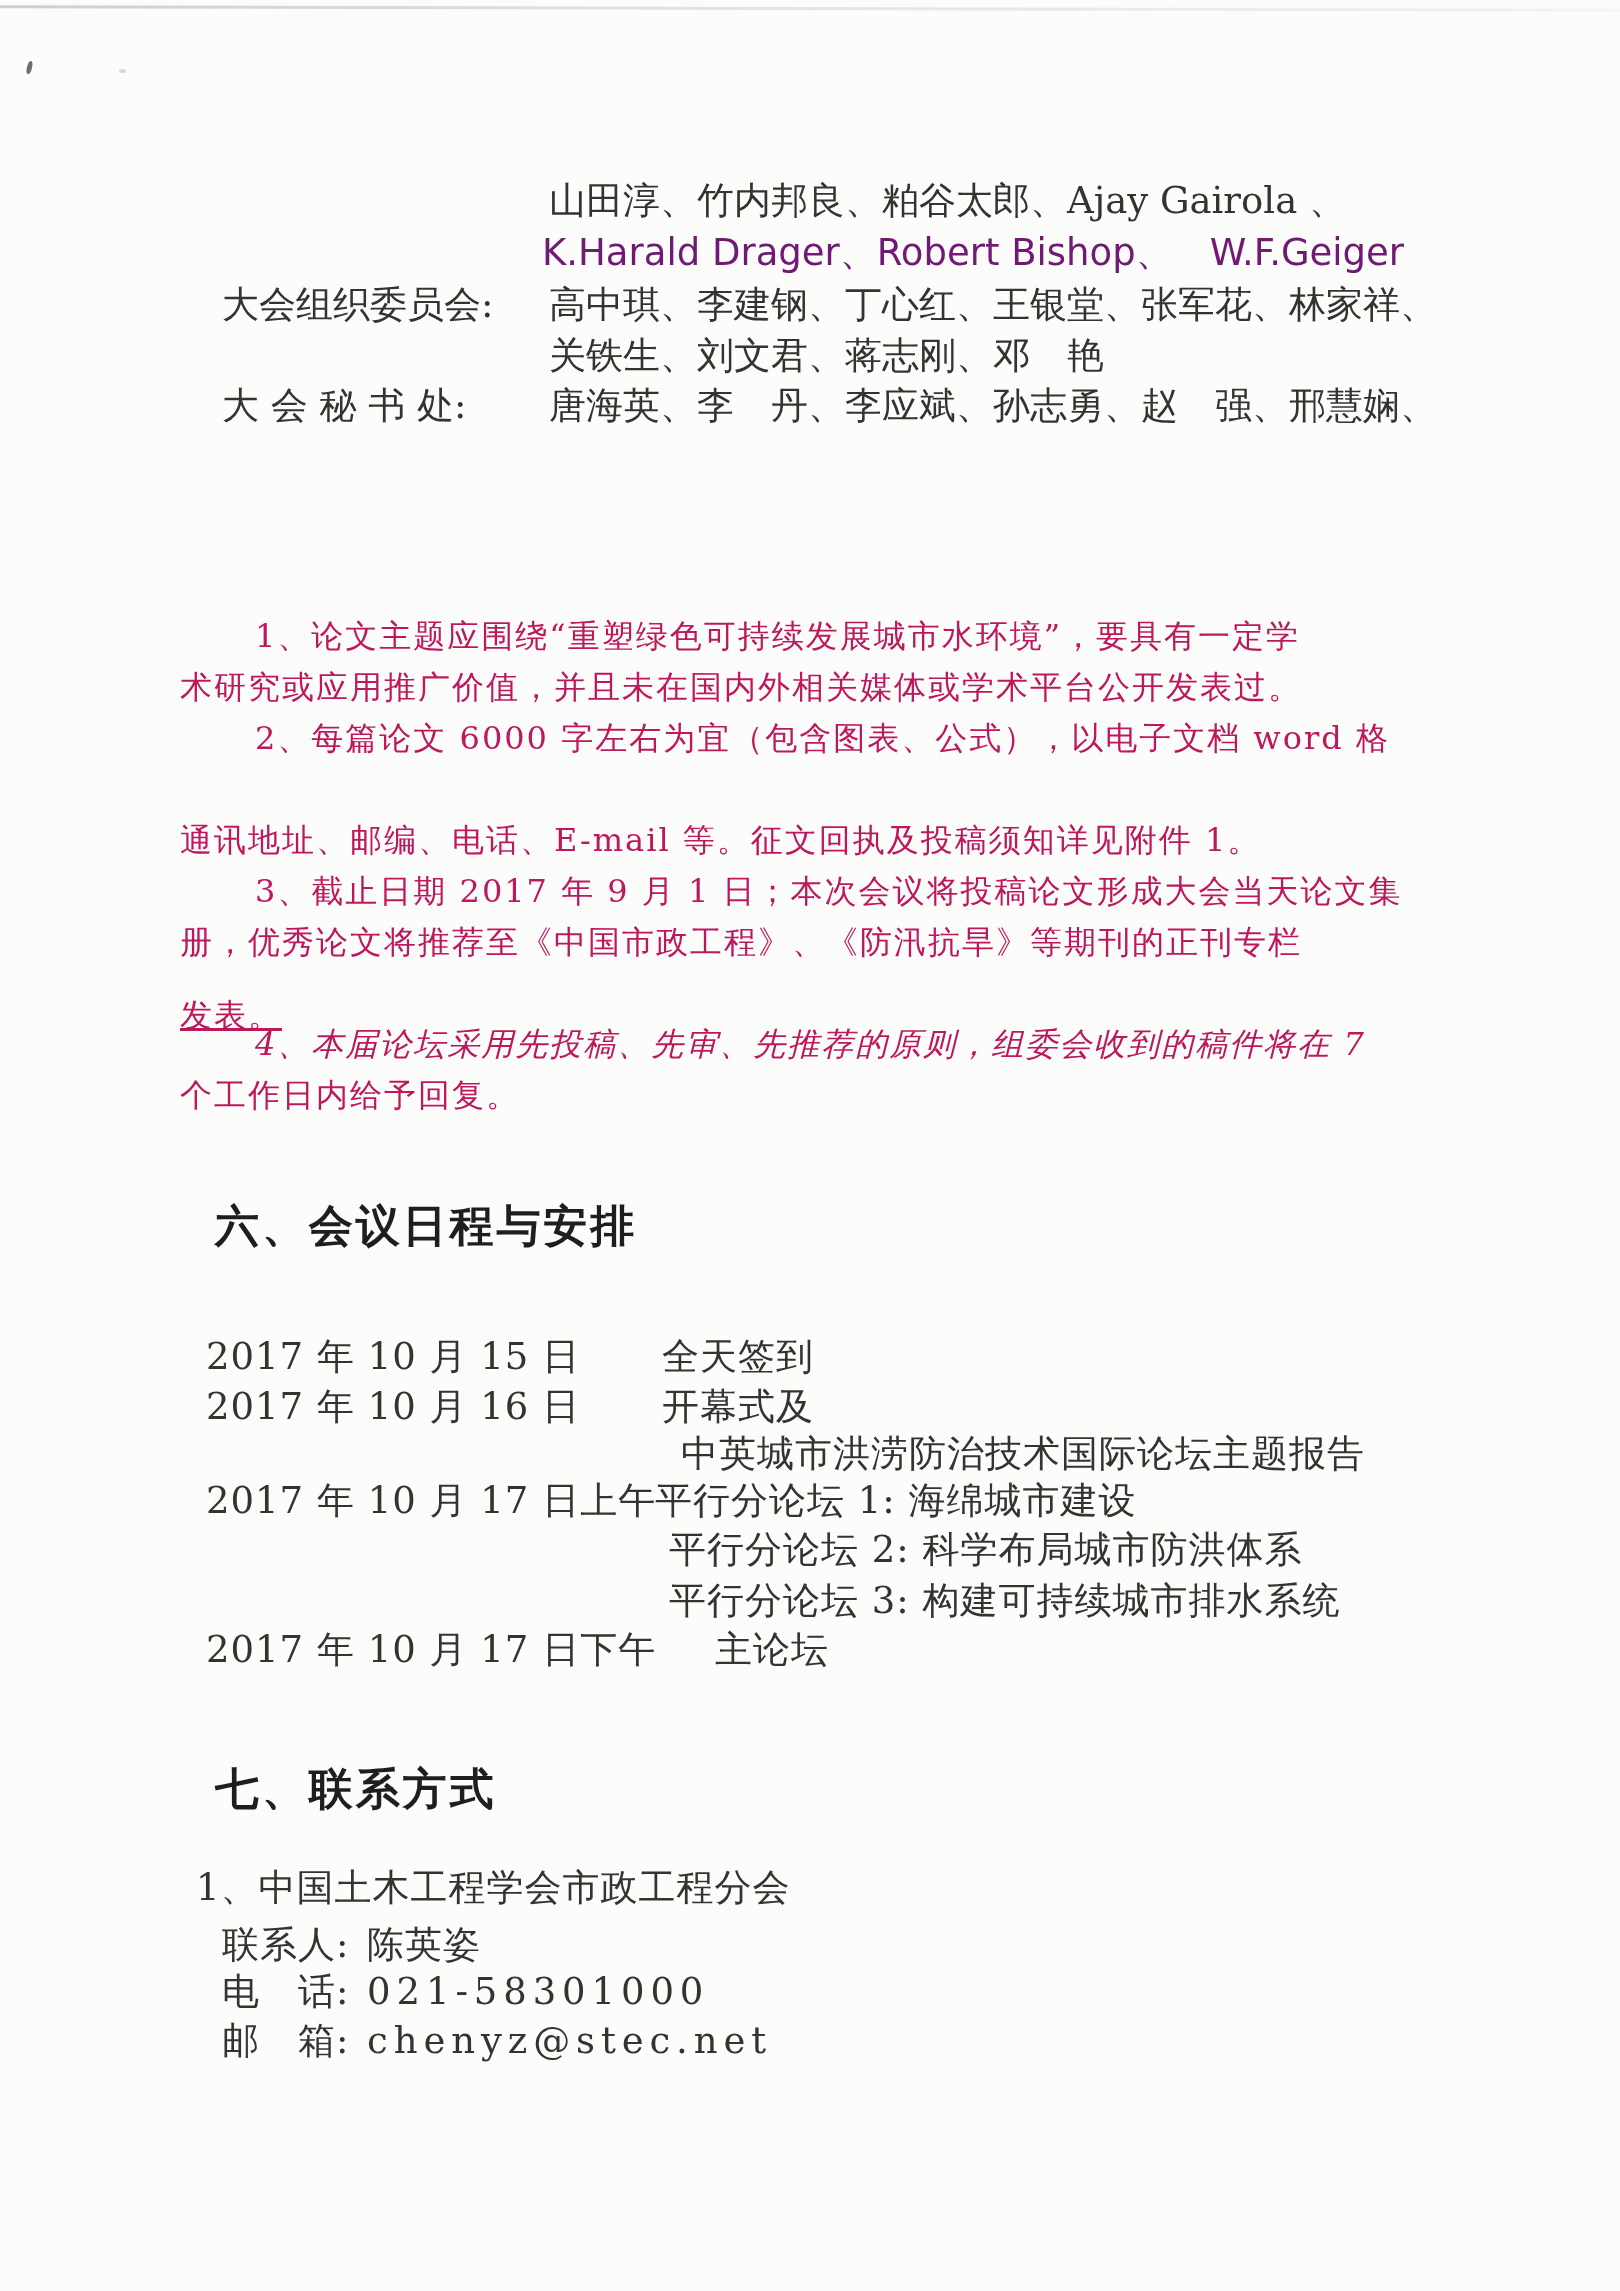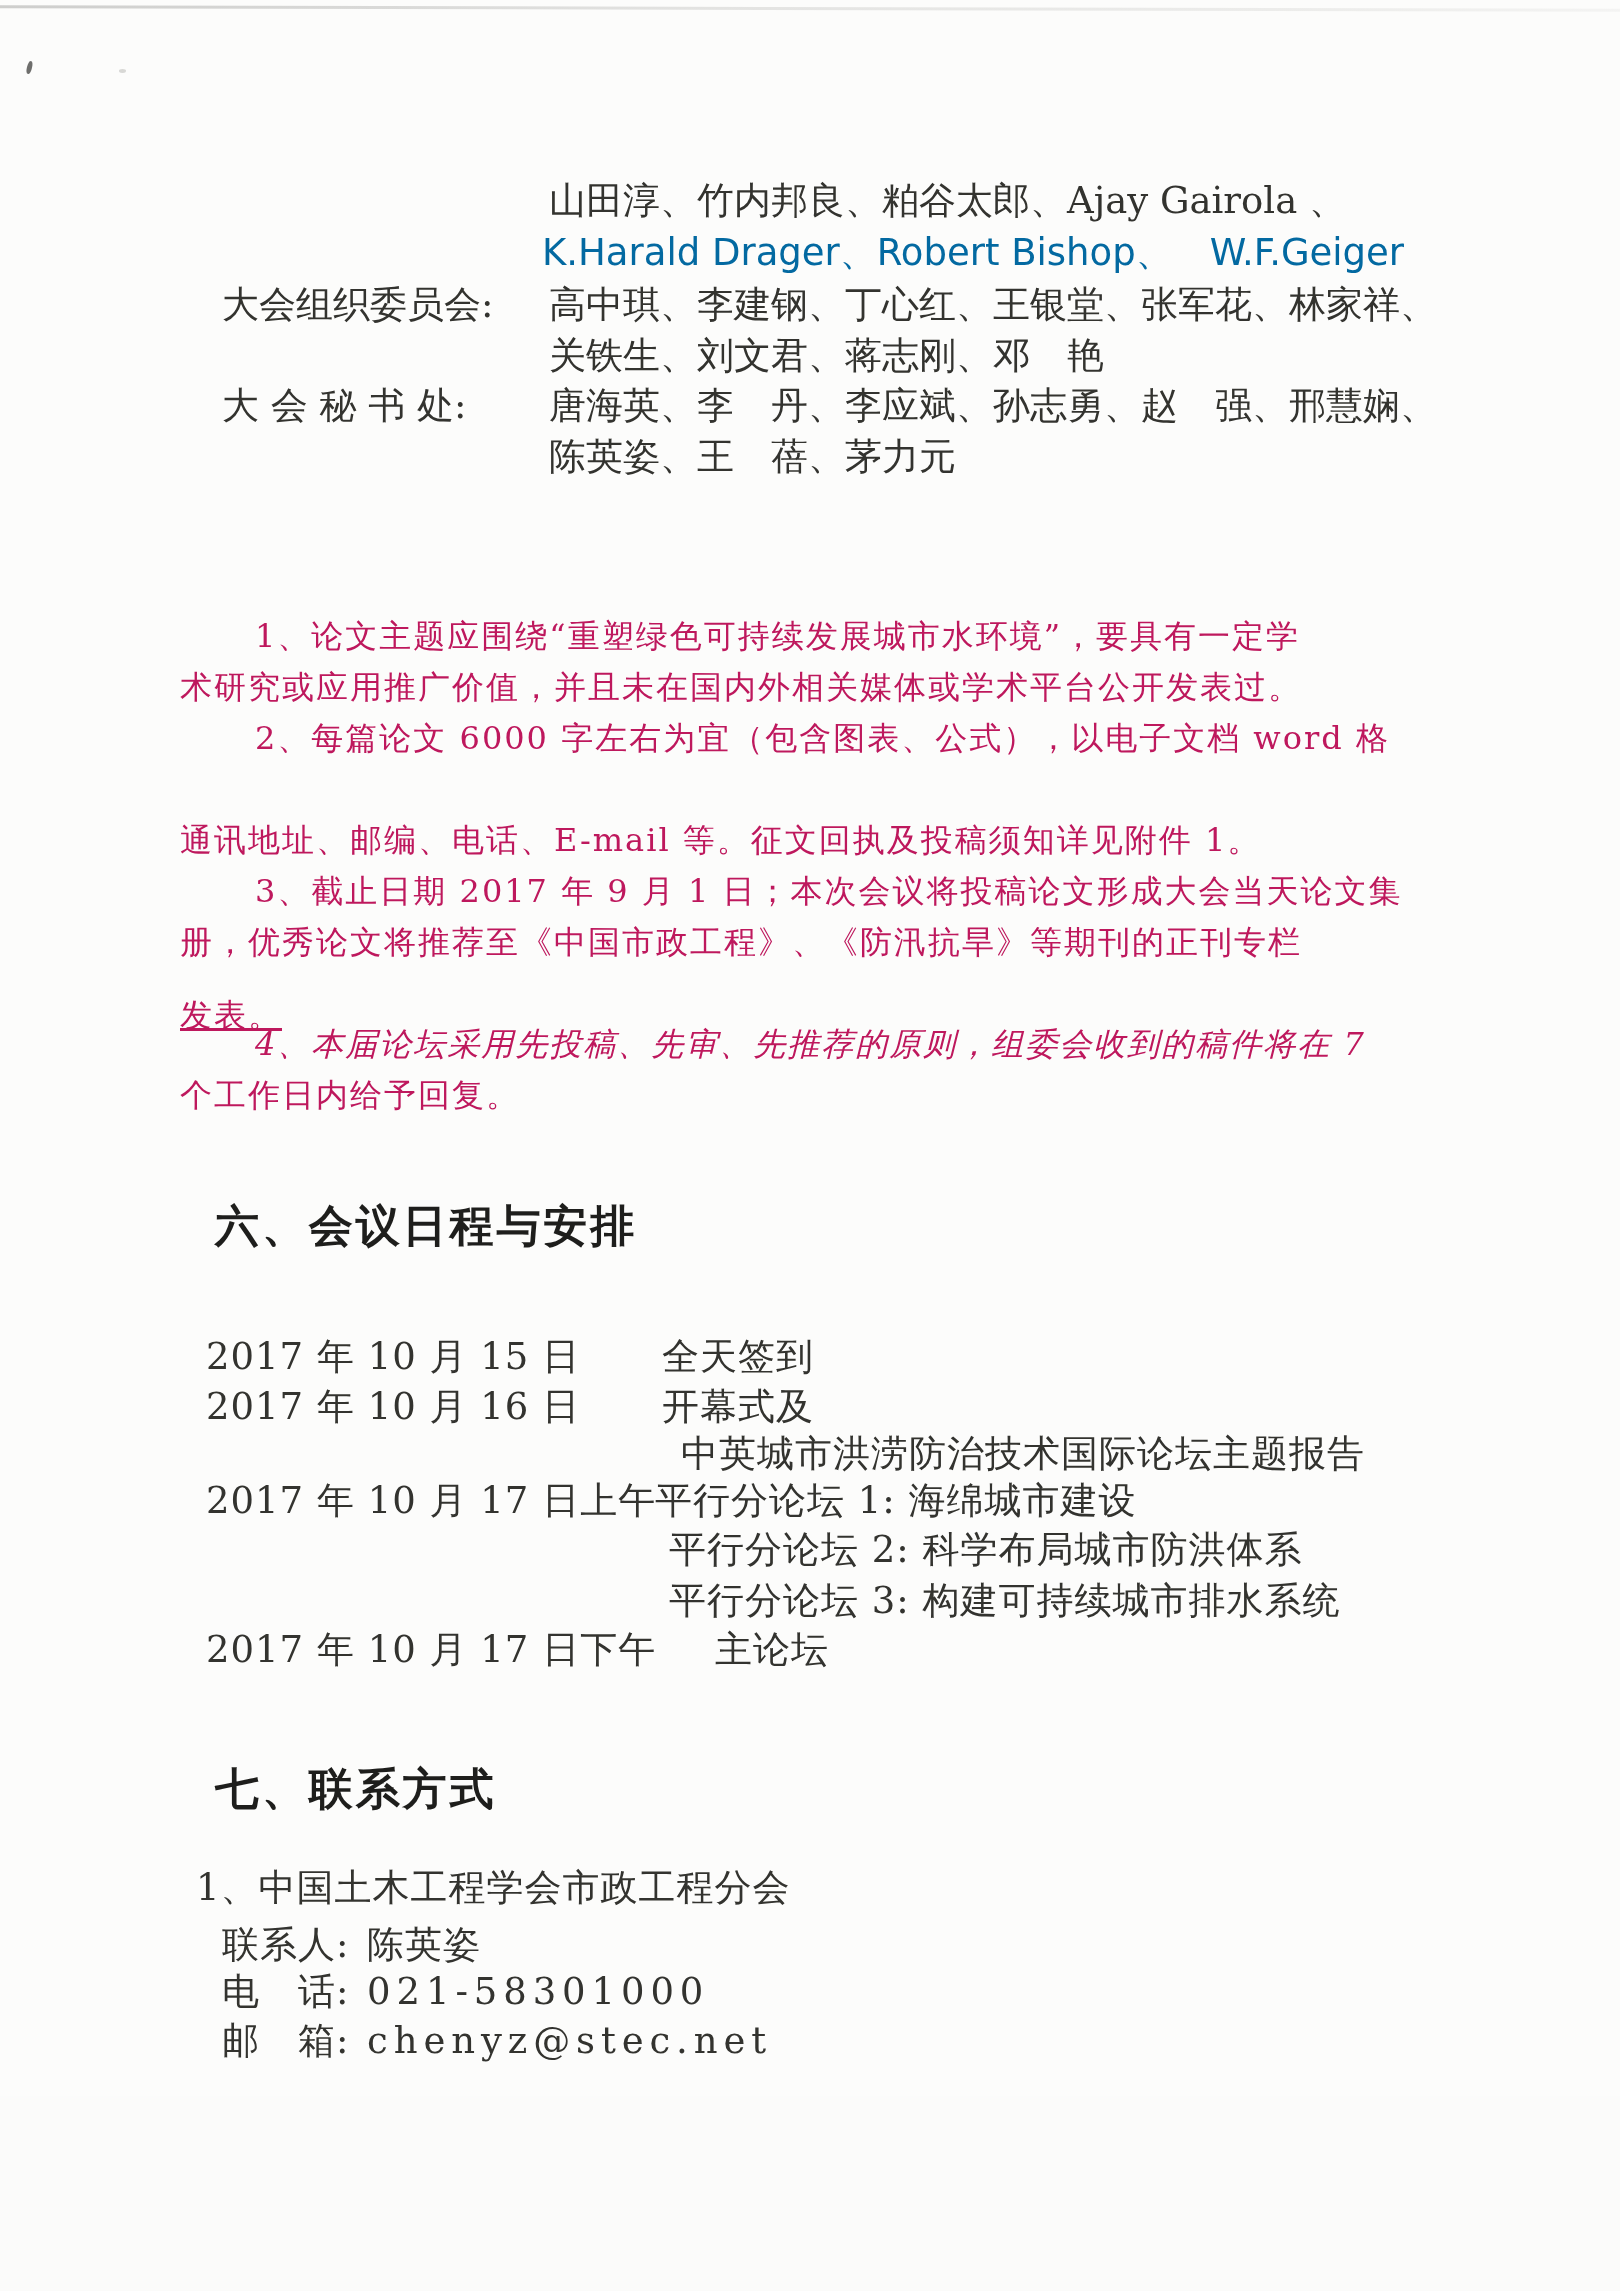--- a/index.html
+++ b/index.html
@@ -20,21 +20,21 @@
     background:linear-gradient(to right,#b5b5b3,#d6d6d4 45%,#e6e6e4 85%,#efefee);
     transform:rotate(0.12deg);opacity:.65;
   }
   .speck-1{position:absolute;left:26.5px;top:61px;width:4.9px;height:12.7px;
     background:#4a4a48;border-radius:45%;transform:rotate(14deg);opacity:.8;}
   .speck-2{position:absolute;left:119px;top:69px;width:6.9px;height:3.9px;
     background:#b9b9b6;border-radius:50%;opacity:.55;}
 
   
   .names{font-size:37px;color:#33332f;}
-  .names-latin{font-family:"DejaVu Sans","Liberation Sans",sans-serif;color:#0369a1;}
+  .names-latin{font-family:"DejaVu Sans","Liberation Sans",sans-serif;color:#701a75;}
   .cmt-label{left:222px;font-size:37px;color:#33332f;}
   .cmt-names{left:549px;}
 
   
   .heading{
     left:215px;font-size:44px;font-weight:700;color:#1e1e1c;
     letter-spacing:2.9px;
   }
 
   
@@ -67,21 +67,20 @@
 
   <div class="line names cmt-names" style="top:179px;">山田淳、竹内邦良、粕谷太郎、Ajay Gairola 、</div>
   <div class="line names names-latin" style="top:231px;left:542px;">K.Harald Drager、Robert Bishop、　W.F.Geiger</div>
 
   <div class="line cmt-label" style="top:283px;">大会组织委员会:</div>
   <div class="line names cmt-names" style="top:283px;">高中琪、李建钢、丁心红、王银堂、张军花、林家祥、</div>
   <div class="line names cmt-names" style="top:334px;">关铁生、刘文君、蒋志刚、邓　艳</div>
 
   <div class="line cmt-label" style="top:384px;">大 会 秘 书 处:</div>
   <div class="line names cmt-names" style="top:384px;">唐海英、李　丹、李应斌、孙志勇、赵　强、邢慧娴、</div>
-  <div class="line names cmt-names" style="top:435px;">陈英姿、王　蓓、茅力元</div>
 
 
   <div class="line para indent" style="top:617px;">1、论文主题应围绕“重塑绿色可持续发展城市水环境”，要具有一定学</div>
   <div class="line para" style="top:668px;">术研究或应用推广价值，并且未在国内外相关媒体或学术平台公开发表过。</div>
   <div class="line para indent" style="top:719px;">2、每篇论文 6000 字左右为宜（包含图表、公式），以电子文档 word 格</div>
   <div class="line para" style="top:821px;">通讯地址、邮编、电话、E-mail 等。征文回执及投稿须知详见附件 1。</div>
   <div class="line para indent" style="top:872px;">3、截止日期 2017 年 9 月 1 日；本次会议将投稿论文形成大会当天论文集</div>
   <div class="line para" style="top:923px;">册，优秀论文将推荐至《中国市政工程》、《防汛抗旱》等期刊的正刊专栏</div>
   <div class="line para" style="top:996px;text-decoration:underline;">发表。</div>
   <div class="line para indent" style="top:1025px;font-style:italic;">4、本届论坛采用先投稿、先审、先推荐的原则，组委会收到的稿件将在 7</div>

